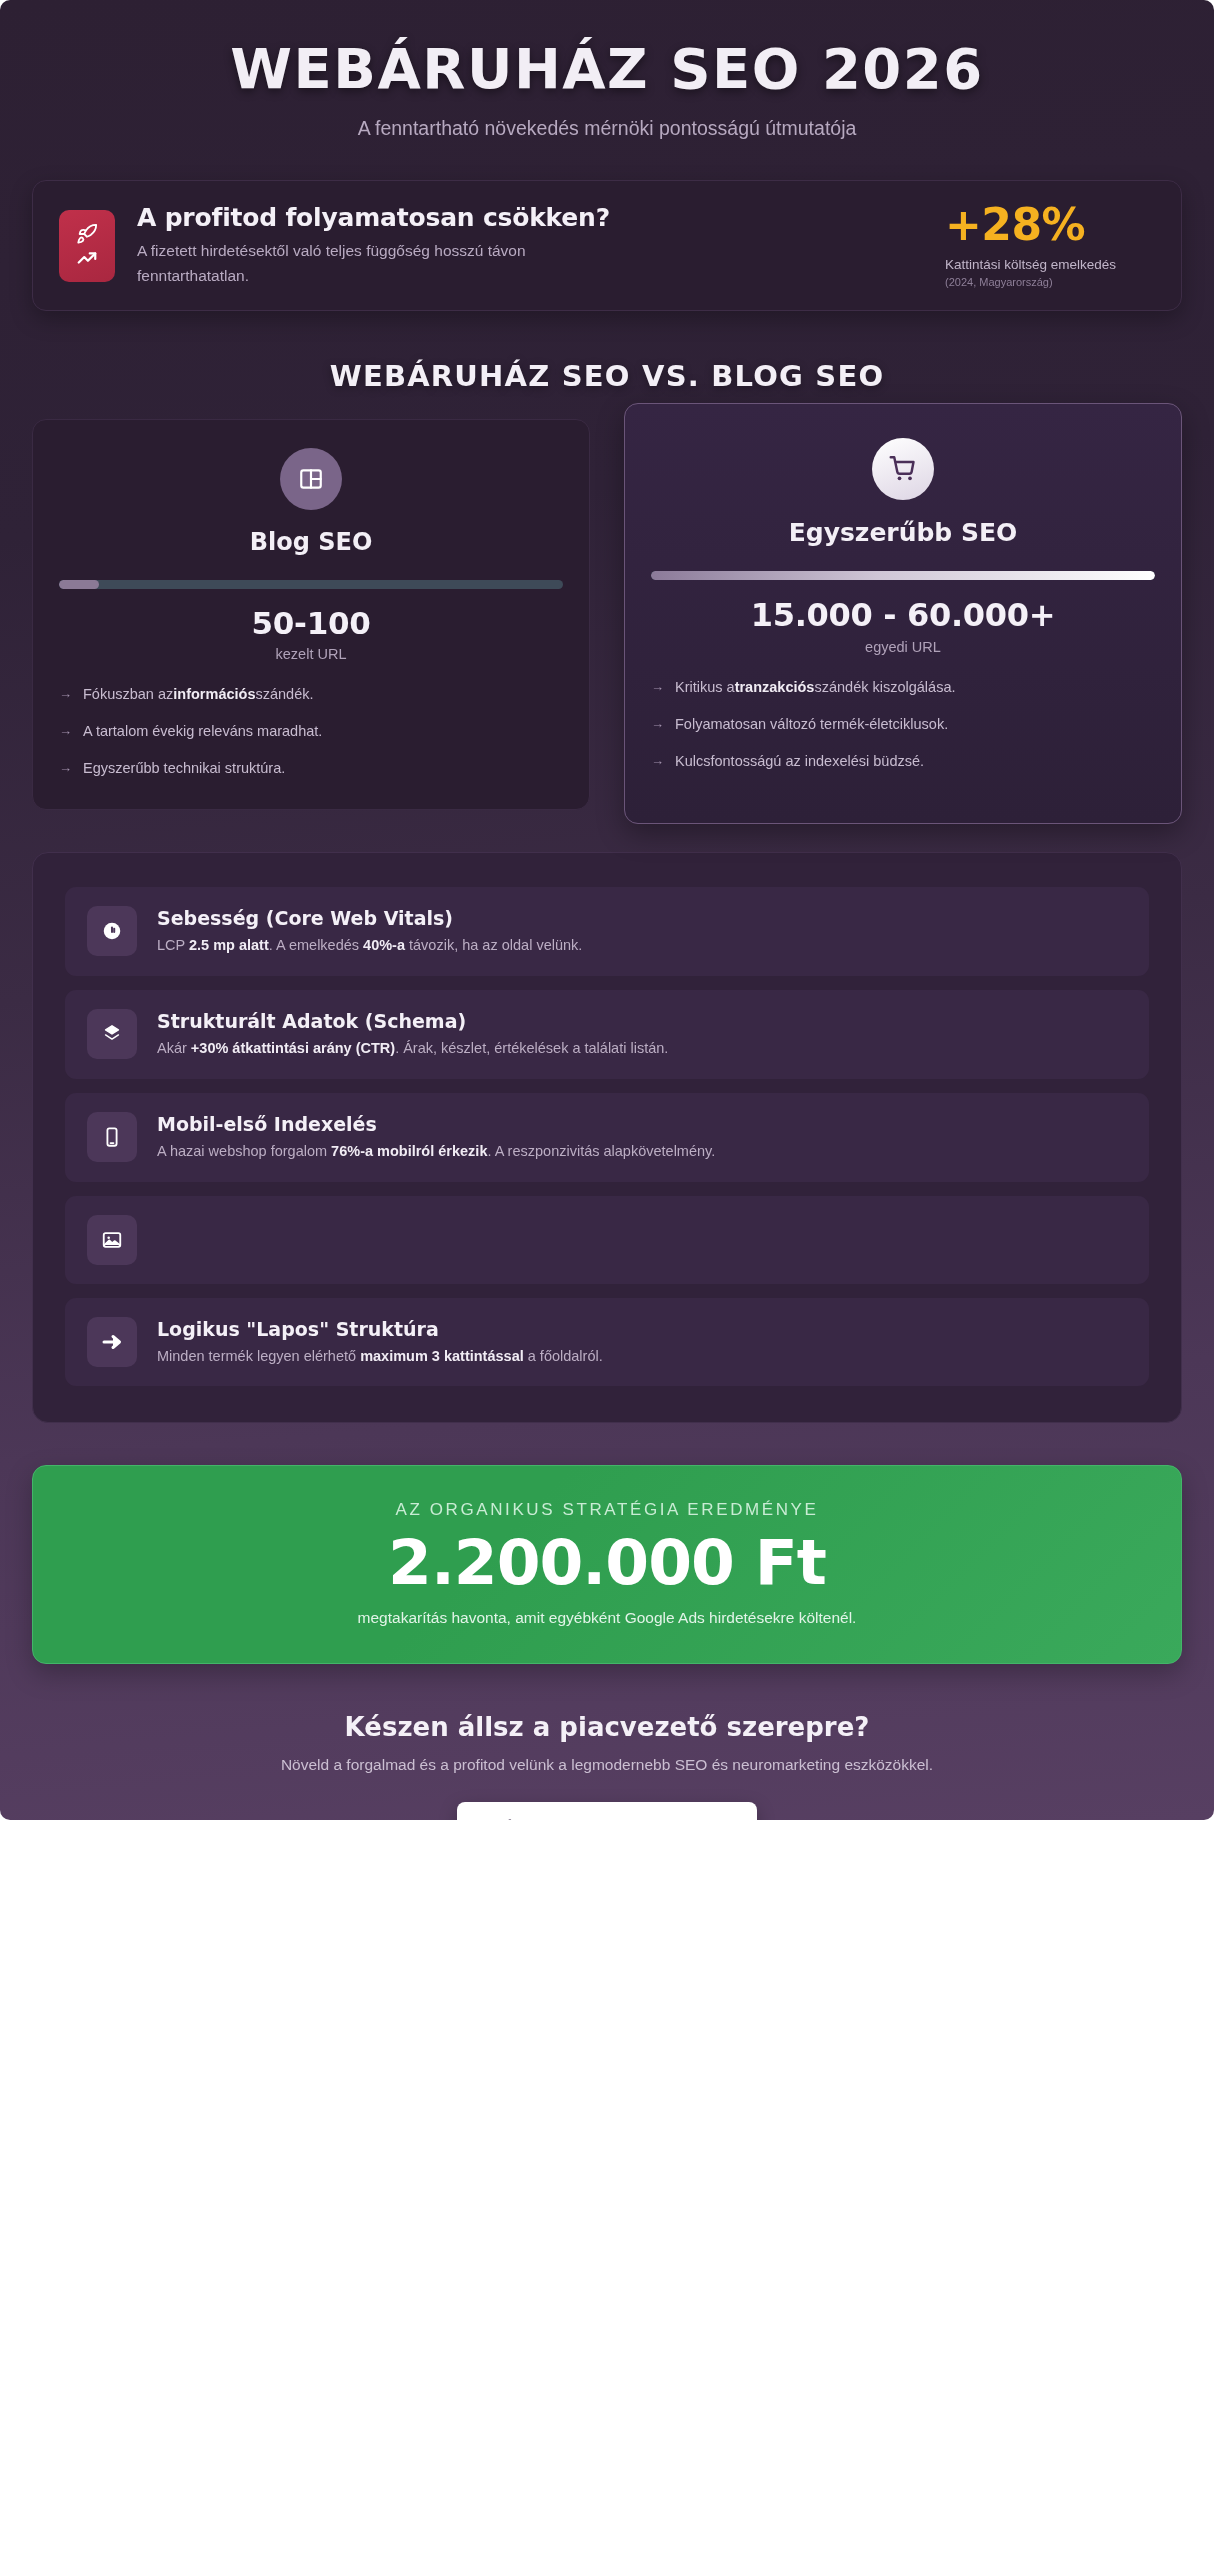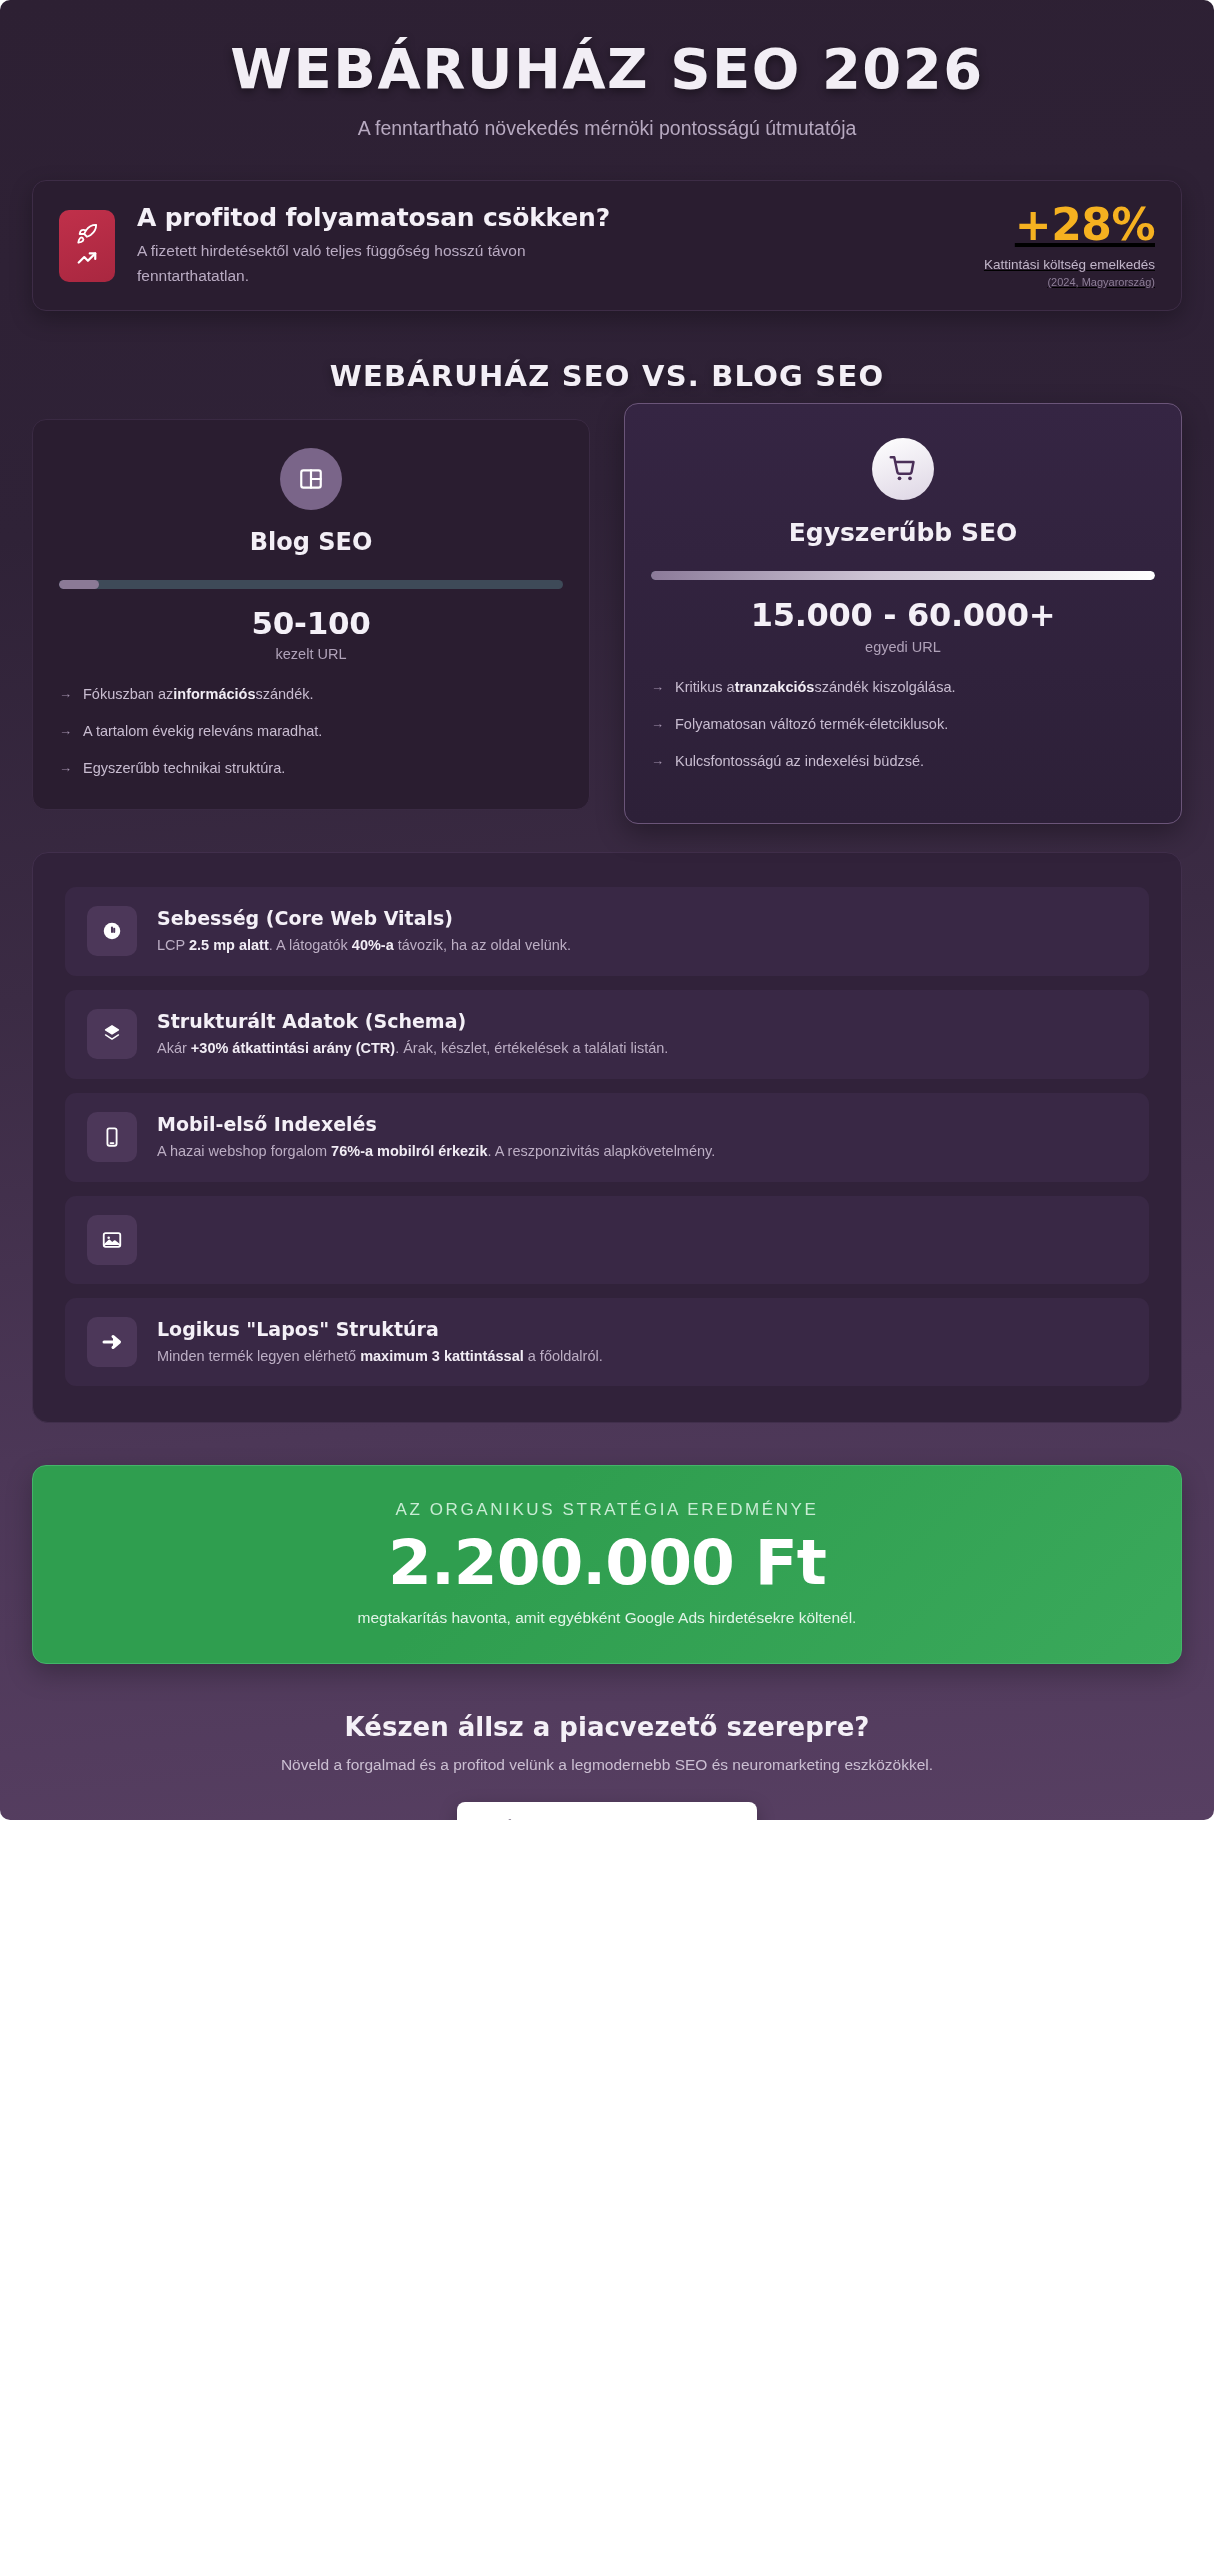--- a/index.html
+++ b/index.html
@@ -76,23 +76,22 @@
     margin-bottom: 7px;
   }
   .alert-text {
     font-size: 15.5px;
     line-height: 1.6;
     color: #b9abc2;
     max-width: 420px;
   }
   .alert-stat {
     flex: 0 0 auto;
-    text-align: right;
+    text-align: left;
     min-width: 210px;
-    text-decoration: underline;
   }
   .alert-stat-value {
     font-family: "DejaVu Sans", sans-serif;
     font-size: 44px;
     font-weight: 700;
     color: #f5b120;
     line-height: 1;
     letter-spacing: -0.5px;
   }
   .alert-stat-label {
@@ -436,21 +435,21 @@
     <div class="tech-row">
       <div class="tech-ico">
         <svg width="22" height="22" viewBox="0 0 24 24" fill="none" stroke="#fff" stroke-width="2" stroke-linecap="round" stroke-linejoin="round">
           <circle cx="12" cy="12" r="9" fill="#fff" stroke="none"></circle>
           <path d="M12 13.2V8.2" stroke="#4c3759" stroke-width="2.2"></path>
           <path d="M14.4 13.2V9.6" stroke="#4c3759" stroke-width="2.2"></path>
         </svg>
       </div>
       <div class="tech-txt">
         <div class="tech-h">Sebesség (Core Web Vitals)</div>
-        <div class="tech-p"><span>LCP </span><b>2.5 mp alatt</b><span>. A látogatók </span><b>40%-a</b><span> távozik, ha az oldal velünk.</span></div>
+        <div class="tech-p"><span>LCP </span><b>2.5 mp alatt</b><span>. A emelkedés </span><b>40%-a</b><span> távozik, ha az oldal velünk.</span></div>
       </div>
     </div>
 
     <div class="tech-row">
       <div class="tech-ico">
         <svg width="22" height="22" viewBox="0 0 24 24" fill="#fff" stroke="#fff" stroke-width="1.6" stroke-linecap="round" stroke-linejoin="round">
           <polygon points="12 3 19 7.5 12 12 5 7.5"></polygon>
           <polyline points="5 13 12 17.5 19 13" fill="none"></polyline>
         </svg>
       </div>

